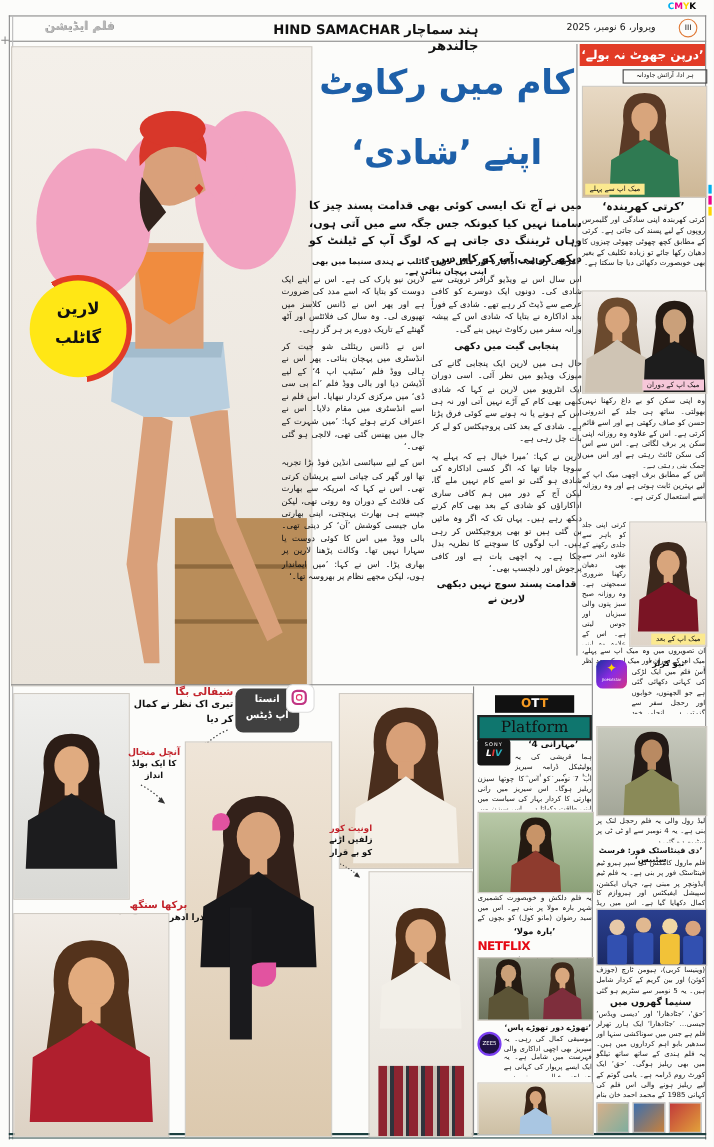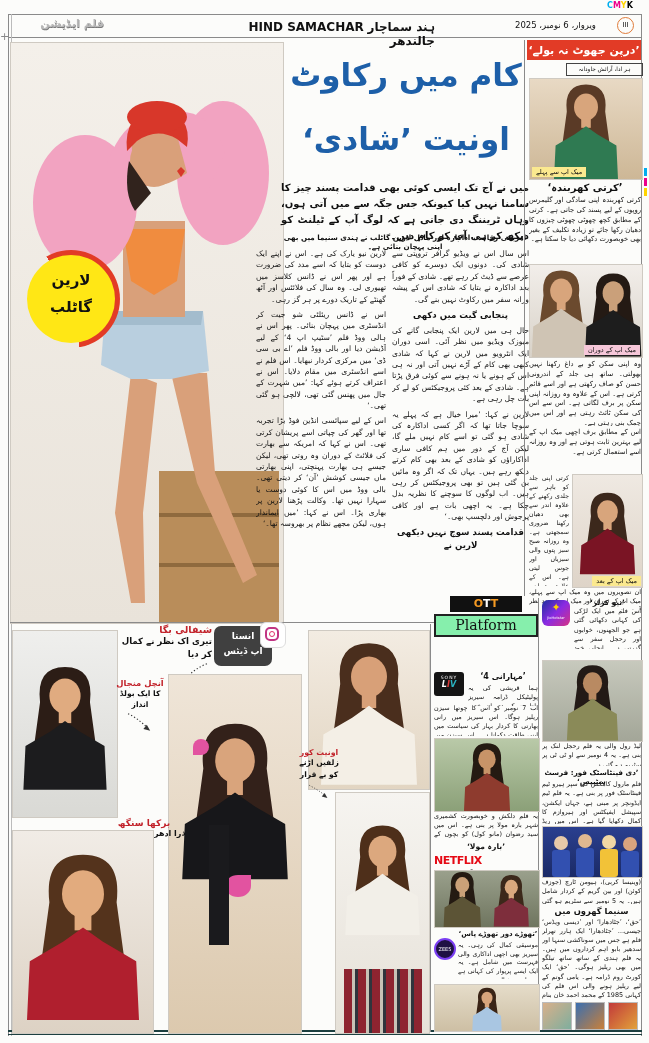--- a/index.html
+++ b/index.html
@@ -90,21 +90,21 @@
 
   <div class="abs badge-circle" style="left:22px;top:250px;width:98px;height:98px;background:conic-gradient(from 330deg,#e23b26 0deg 200deg,rgba(0,0,0,0) 200deg 360deg);">
     <div class="abs badge-circle ctr" style="left:5px;top:5px;width:88px;height:88px;background:#ffe715;font-weight:bold;font-size:15px;line-height:1.8;padding-top:12px;box-sizing:border-box;">
       <div>لارین</div>
       <div>گاٹلب</div>
     </div>
   </div>
 
   <div class="abs ctr" style="left:283px;top:44px;width:246px;font-weight:bold;color:#1d5fa8;font-size:31px;line-height:2.05;direction:rtl;">
     <div>کام میں رکاوٹ</div>
-    <div>اونیت ’شادی‘</div>
+    <div>اپنے ’شادی‘</div>
   </div>
   <div class="abs rtl" style="left:281px;top:180px;width:248px;font-size:10px;font-weight:bold;line-height:1.6;">میں نے آج تک ایسی کوئی بھی قدامت پسند چیز کا سامنا نہیں کیا کیونکہ جس جگہ سے میں آتی ہوں، وہاں ٹریننگ دی جاتی ہے کہ لوگ آپ کے ٹیلنٹ کو دیکھ کر ہی آپ کو کام دیں۔</div>
   <div class="abs rtl ctr" style="left:281px;top:233px;width:248px;font-size:7.2px;font-weight:bold;text-align:center;">امریکی رقاصہ، اداکارہ اور ماڈل لارین گاٹلب نے ہندی سنیما میں بھی اپنی پہچان بنائی ہے۔</div>
 
   <div class="abs rtl clip" style="left:392px;top:248px;width:137px;height:372px;font-size:7.6px;line-height:1.5;">
     <p>اس سال اس نے ویڈیو گرافر تروپتی سے شادی کی۔ دونوں ایک دوسرے کو کافی عرصے سے ڈیٹ کر رہے تھے۔ شادی کے فوراً بعد اداکارہ نے بتایا کہ شادی اس کے پیشہ ورانہ سفر میں رکاوٹ نہیں بنے گی۔</p>
     <div class="subhead" style="font-size:8.6px;">پنجابی گیت میں دکھی</div>
     <p>حال ہی میں لارین ایک پنجابی گانے کی میوزک ویڈیو میں نظر آئی۔ اسی دوران ایک انٹرویو میں لارین نے کہا کہ شادی کبھی بھی کام کے آڑے نہیں آتی اور نہ ہی اس کے ہونے یا نہ ہونے سے کوئی فرق پڑتا ہے۔ شادی کے بعد کئی پروجیکٹس کو لے کر بات چل رہی ہے۔</p>
     <p>لارین نے کہا: ’میرا خیال ہے کہ پہلے یہ سوچا جاتا تھا کہ اگر کسی اداکارہ کی شادی ہو گئی تو اسے کام نہیں ملے گا، لیکن آج کے دور میں ہم کافی ساری اداکاراؤں کو شادی کے بعد بھی کام کرتے دیکھ رہے ہیں۔ یہاں تک کہ اگر وہ مائیں بن گئی ہیں تو بھی پروجیکٹس کر رہی ہیں۔ اب لوگوں کا سوچنے کا نظریہ بدل چکا ہے۔ یہ اچھی بات ہے اور کافی پرجوش اور دلچسپ بھی۔‘</p>
     <div class="subhead" style="font-size:8.6px;">قدامت پسند سوچ نہیں دیکھی لارین نے</div>
@@ -225,25 +225,25 @@
         <path d="M32 20 l-8 -2 4 -5 z" fill="#333"></path>
       </svg>
   </div>
   <div class="photo" style="left:335px;top:792px;width:93px;height:240px;background:linear-gradient(180deg,#f6f4f0,#e6e1d8);">
     <svg viewBox="0 0 100 120" style="position:absolute;top:0;left:0;width:100%;height:72%;--skin:#dca87e;--hair:#4e2f1a;--top:#f2efe8;">
         <use href="#sym-person"></use>
       </svg>
     <div class="abs" style="left:8px;bottom:0;width:78px;height:64px;background:repeating-linear-gradient(90deg,#8e2430 0 8px,#c8c2b6 8px 11px,#30343c 11px 14px);"></div>
   </div>
 
-  <div class="abs" style="left:434px;top:596px;width:104px;">
+  <div class="abs" style="left:434px;top:632px;width:104px;">
     <div class="ctr" style="width:72px;margin:0 auto;background:#111;color:#fff;font-weight:bold;font-size:11px;height:16px;line-height:16px;">
       <span style="color:#f59a23">O</span><span>T</span><span style="color:#f59a23">T</span>
     </div>
-    <div class="ctr serifbox" style="margin-top:2px;border:2px solid #222;font-size:14px;height:19px;line-height:19px;background:#86efac;">Platform</div>
+    <div class="ctr serifbox" style="margin-top:2px;border:2px solid #222;font-size:14px;height:19px;line-height:19px;background:#0f766e;">Platform</div>
   </div>
 
   <div class="abs" style="left:434px;top:672px;width:30px;height:24px;background:#151515;border-radius:3px;text-align:center;">
     <div style="color:#fff;font-size:4.5px;letter-spacing:1px;margin-top:3px;">SONY</div>
     <div style="font-size:8px;font-weight:bold;font-style:italic;">
       <span style="color:#fff">L</span><span style="color:#e03a3a">I</span><span style="color:#2bb3c0">V</span>
     </div>
   </div>
   <div class="abs rtl" style="left:468px;top:672px;width:70px;font-size:8px;font-weight:bold;text-align:center;">’مہارانی 4‘</div>
   <div class="abs rtl clip" style="left:468px;top:684px;width:70px;height:22px;font-size:6.4px;line-height:1.4;">ہما قریشی کی یہ پولیٹیکل ڈرامہ سیریز ناظرین کے درمیان خوب مقبول رہی ہے۔ ہر سیزن پہلے سے دمدار ثابت ہوا ہے۔</div>

